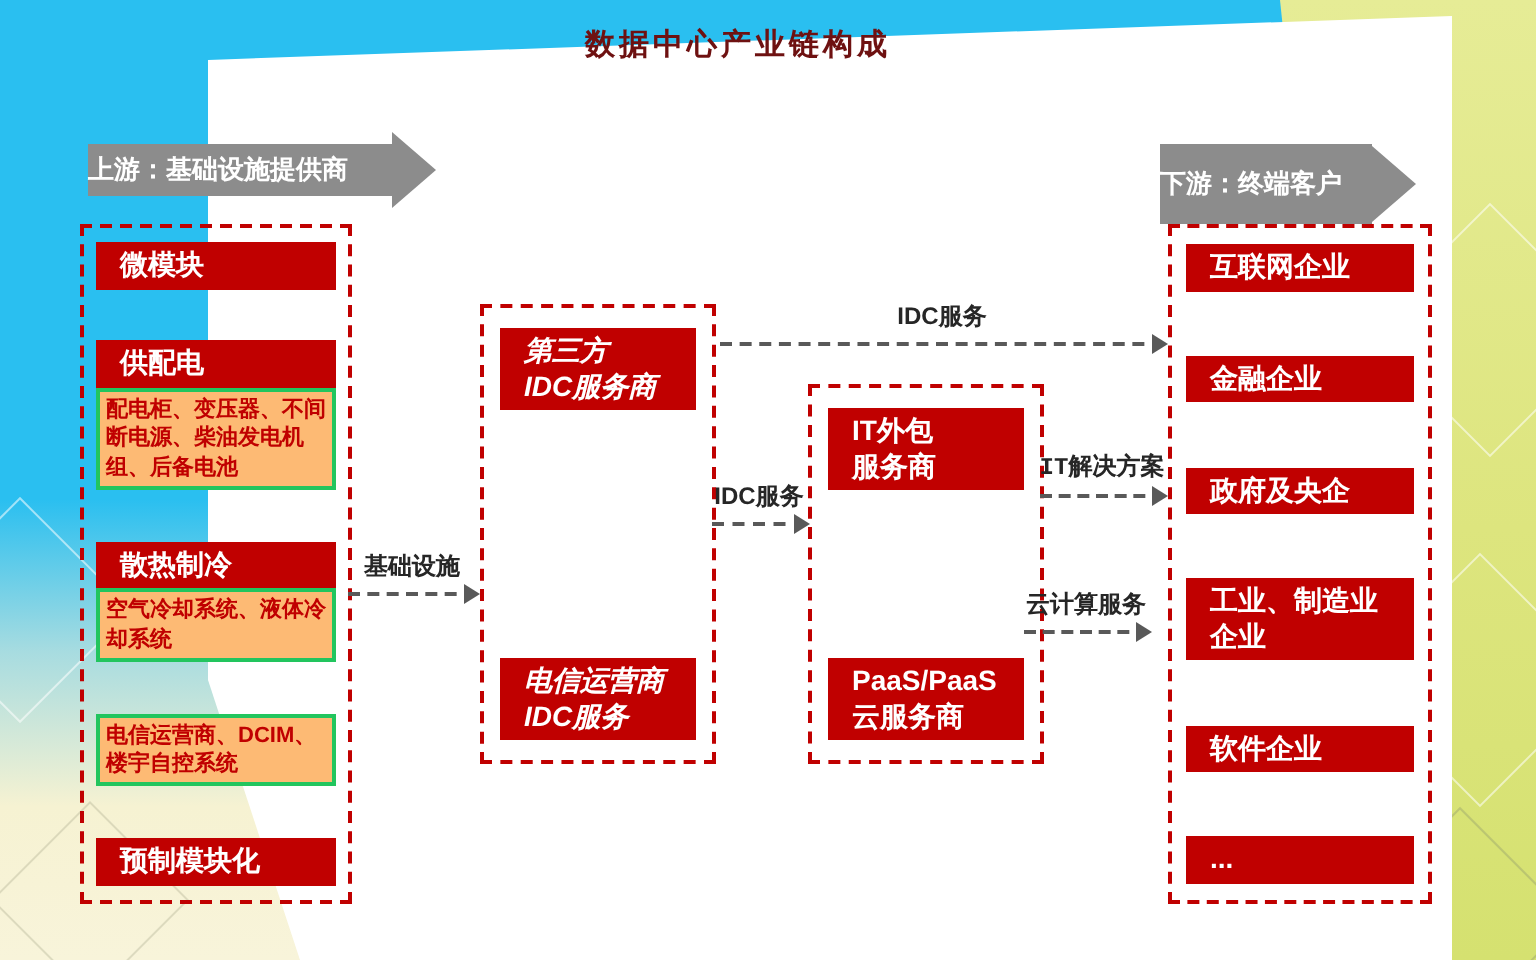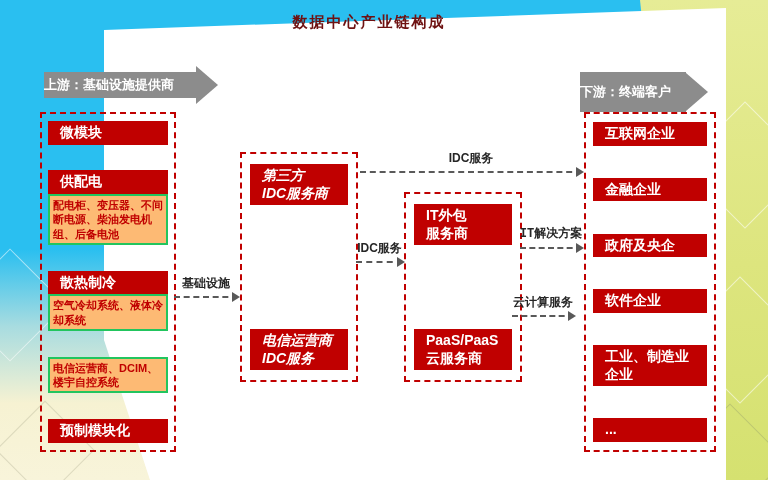--- a/index.html
+++ b/index.html
@@ -147,23 +147,23 @@
       <div class="rbox">IT外包
 服务商</div>
       <div class="rbox">PaaS/PaaS
 云服务商</div>
     </div>
 
     <div class="group g-customer">
       <div class="rbox">互联网企业</div>
       <div class="rbox">金融企业</div>
       <div class="rbox">政府及央企</div>
-      <div class="rbox">软件企业</div>
       <div class="rbox">工业、制造业
 企业</div>
+      <div class="rbox">软件企业</div>
       <div class="rbox">...</div>
     </div>
 
     <div class="flow f-infra">
       <div class="flow-label">基础设施</div>
       <div class="flow-line"></div>
     </div>
     <div class="flow f-idc-top">
       <div class="flow-label">IDC服务</div>
       <div class="flow-line"></div>

